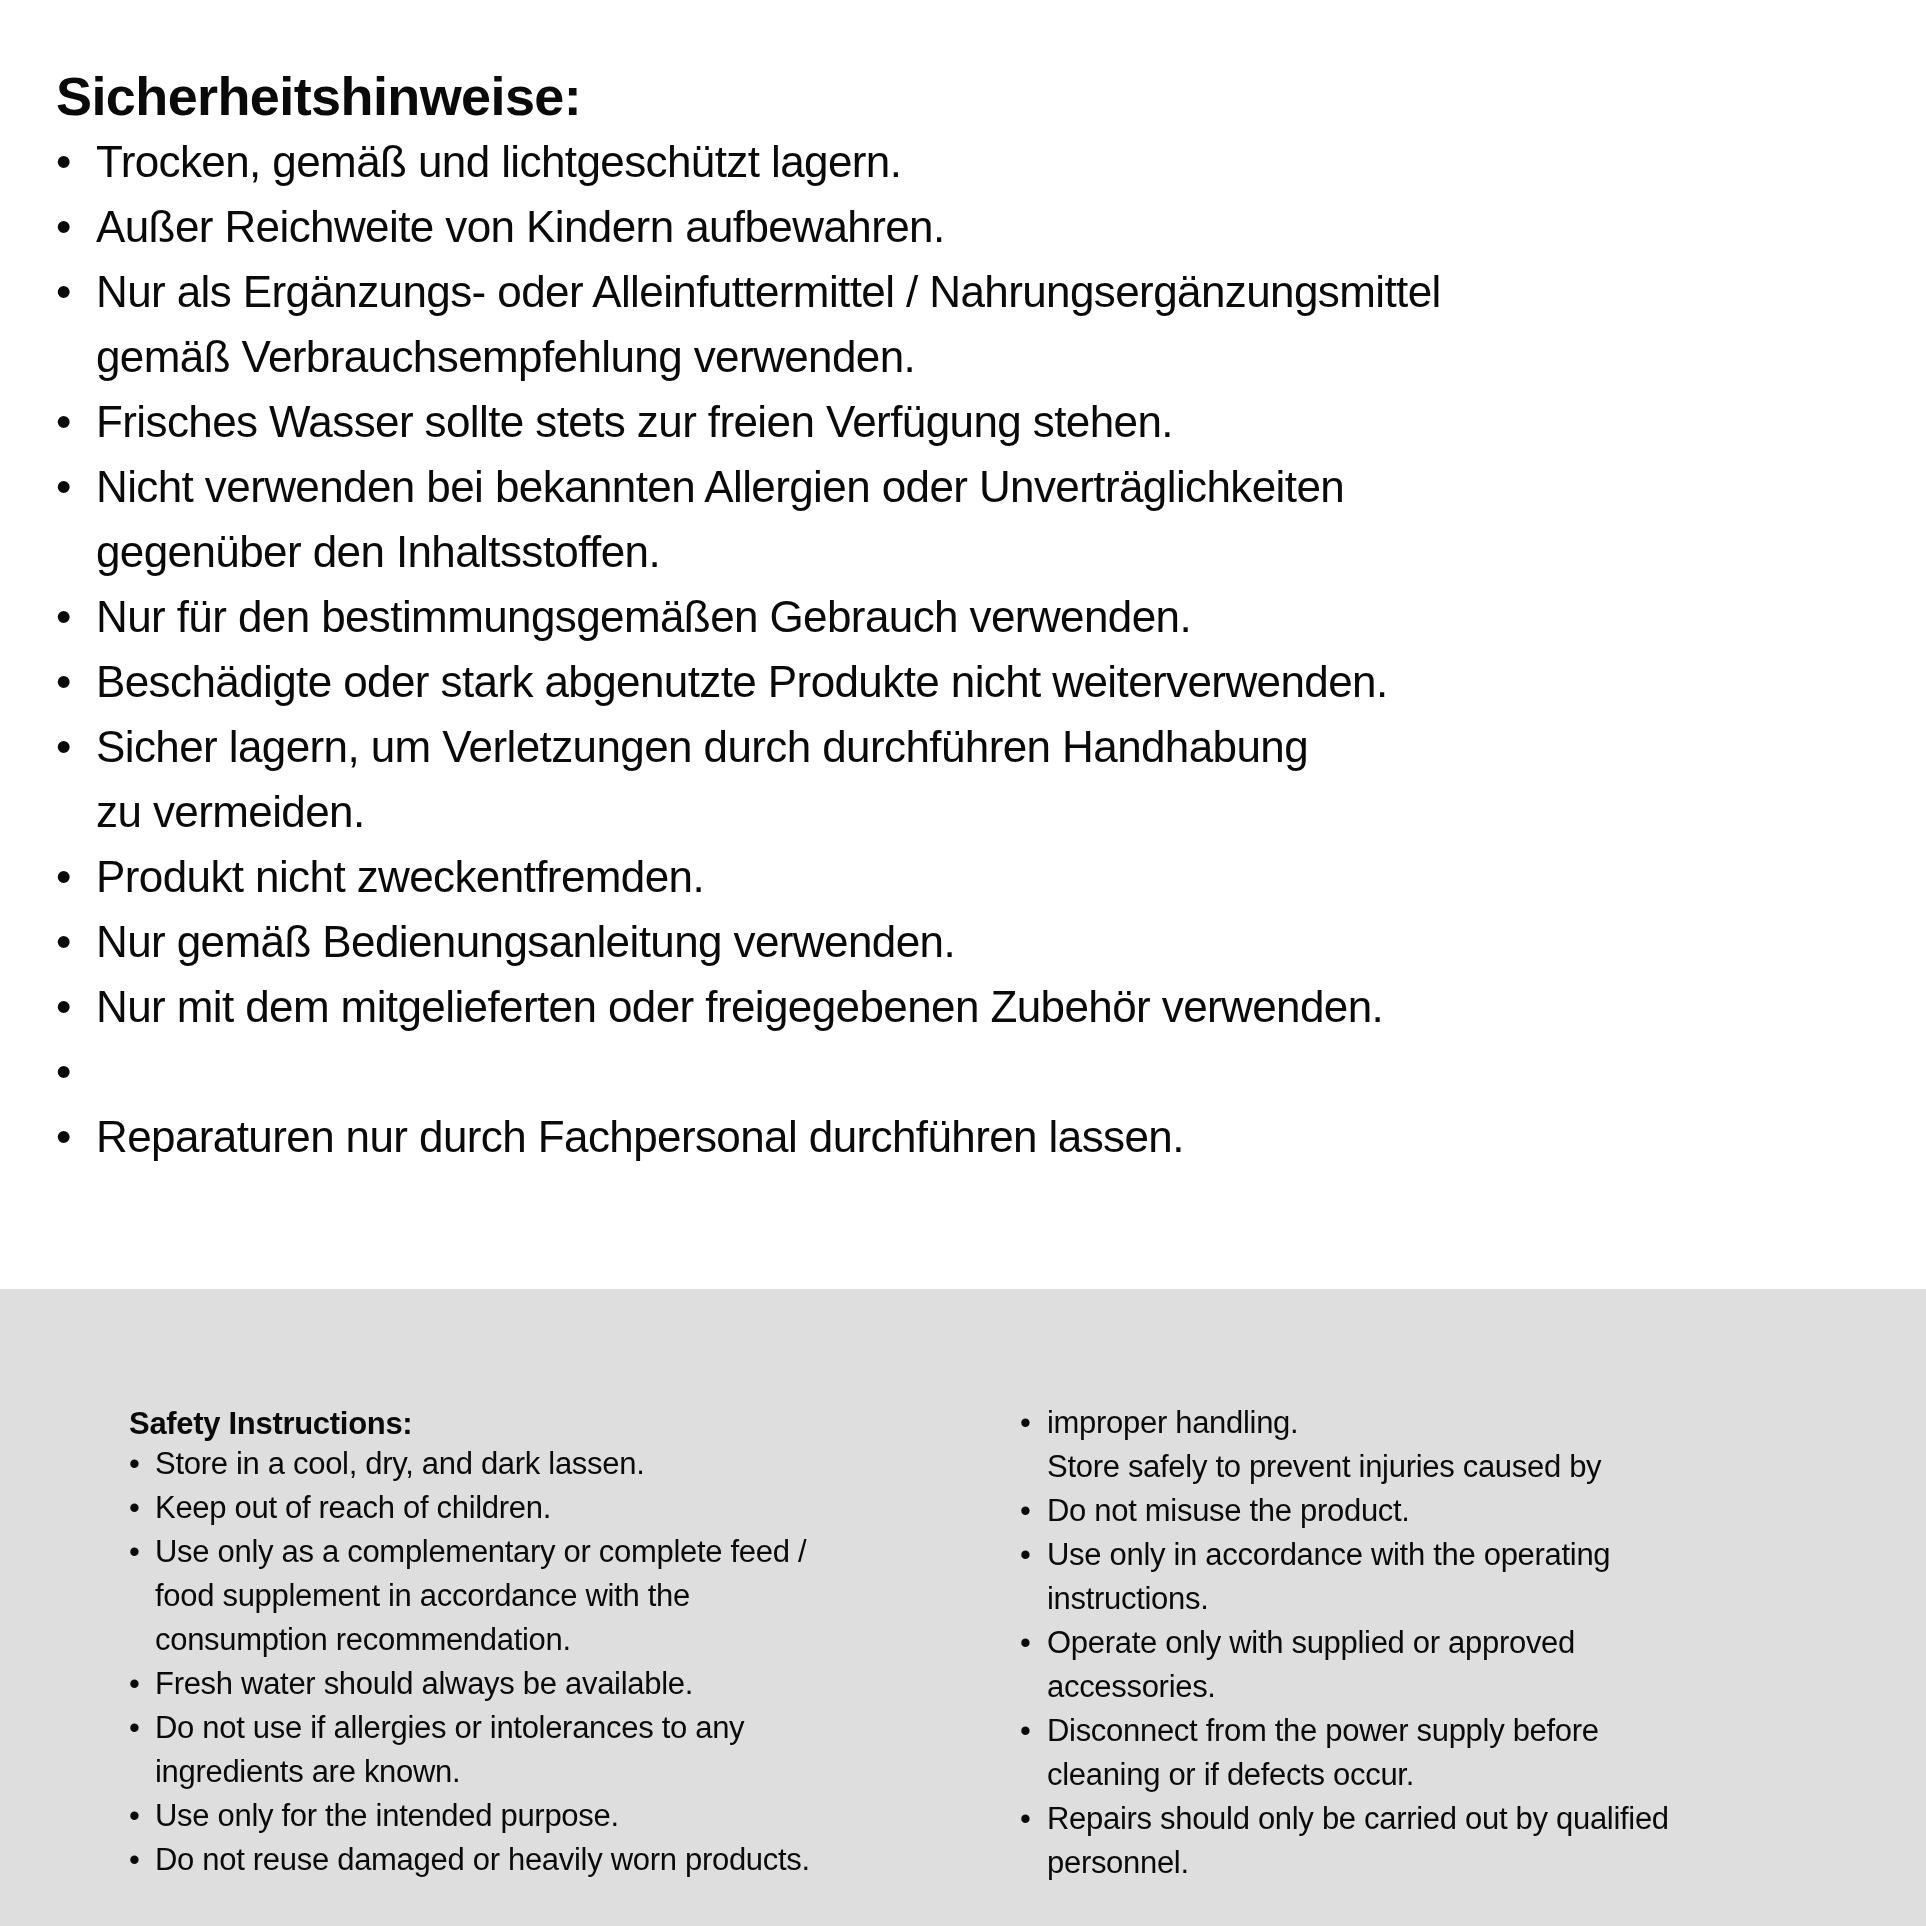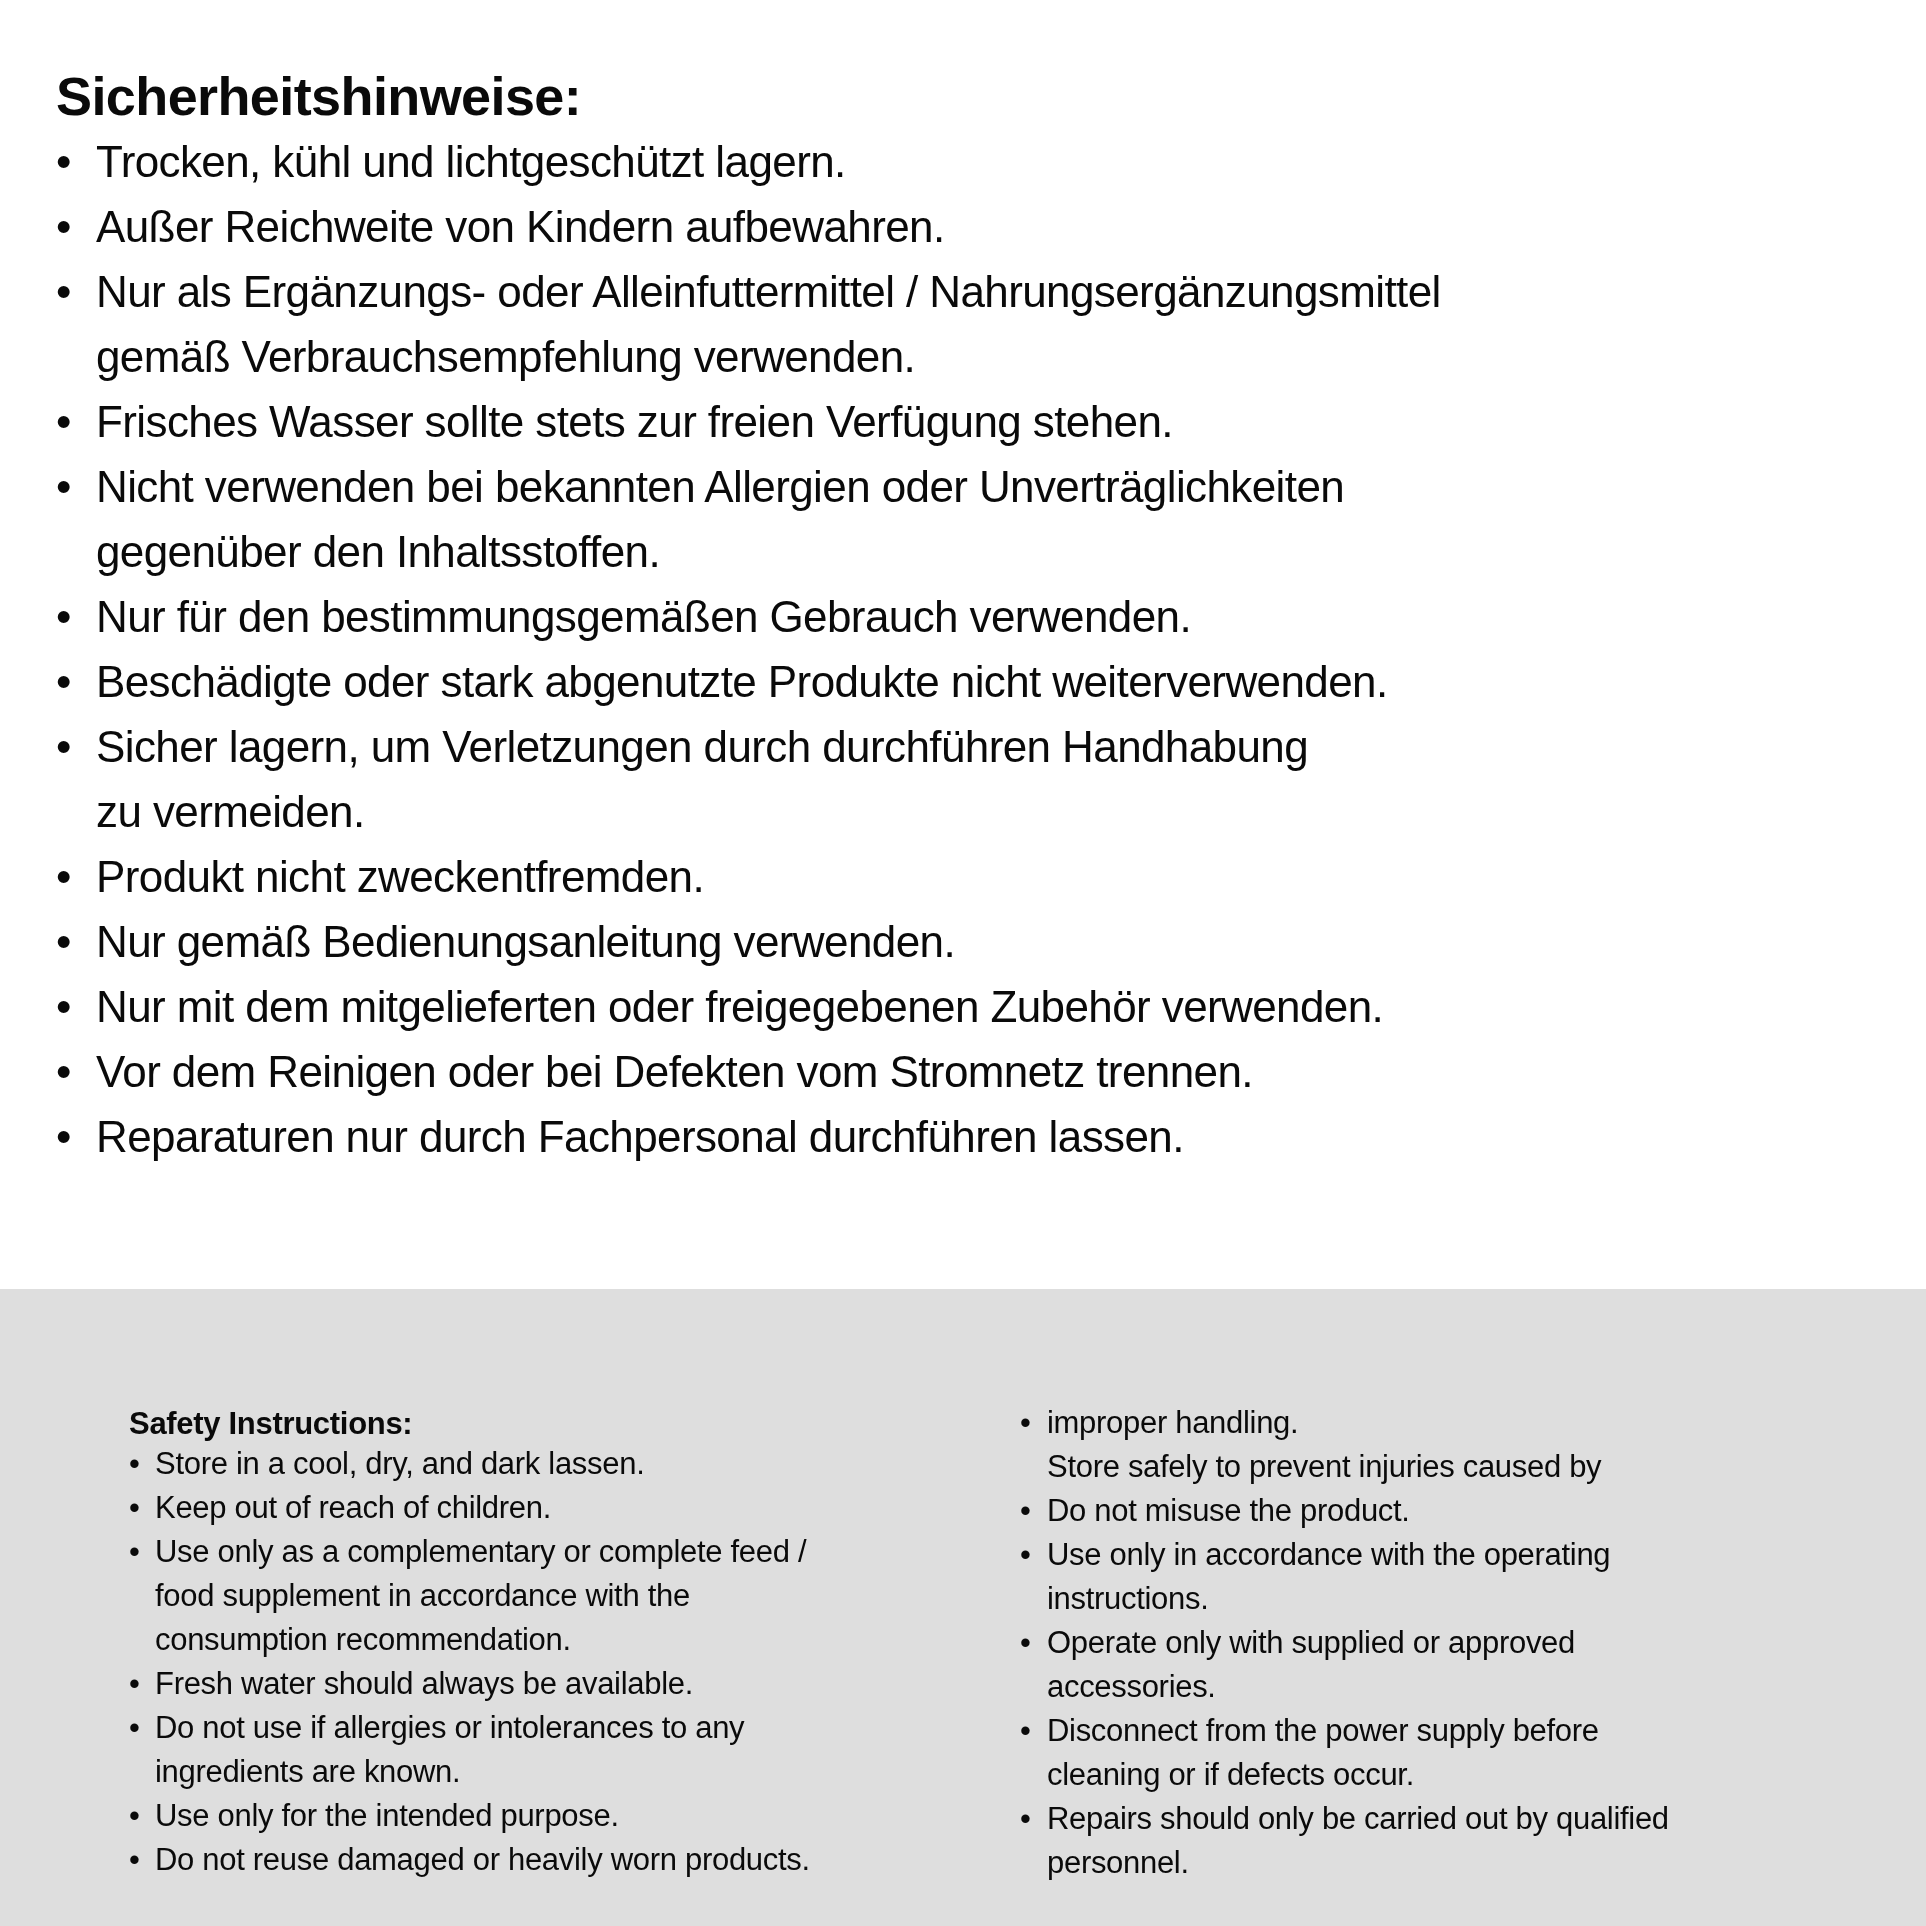--- a/index.html
+++ b/index.html
@@ -103,21 +103,21 @@
 <body style="background: rgb(255, 255, 255); color: rgb(10, 10, 10);">
 
 <div>
 
   <section class="german-section">
     <h1 class="german-title">Sicherheitshinweise:</h1>
     <ul class="bullet-list de-list">
         <li class="bullet-item">
           <span class="marker">•</span>
           <span class="txt">
-            <span class="ln">Trocken, kühl und lichtgeschützt lagern.</span>
+            <span class="ln">Trocken, gemäß und lichtgeschützt lagern.</span>
           </span>
         </li>
         <li class="bullet-item">
           <span class="marker">•</span>
           <span class="txt">
             <span class="ln">Außer Reichweite von Kindern aufbewahren.</span>
           </span>
         </li>
         <li class="bullet-item">
           <span class="marker">•</span>
@@ -171,23 +171,20 @@
           </span>
         </li>
         <li class="bullet-item">
           <span class="marker">•</span>
           <span class="txt">
             <span class="ln">Nur mit dem mitgelieferten oder freigegebenen Zubehör verwenden.</span>
           </span>
         </li>
         <li class="bullet-item">
           <span class="marker">•</span>
-          <span class="txt">
-            <span class="ln">Vor dem Reinigen oder bei Defekten vom Stromnetz trennen.</span>
-          </span>
         </li>
         <li class="bullet-item">
           <span class="marker">•</span>
           <span class="txt">
             <span class="ln">Reparaturen nur durch Fachpersonal durchführen lassen.</span>
           </span>
         </li>
       </ul>
   </section>
 

